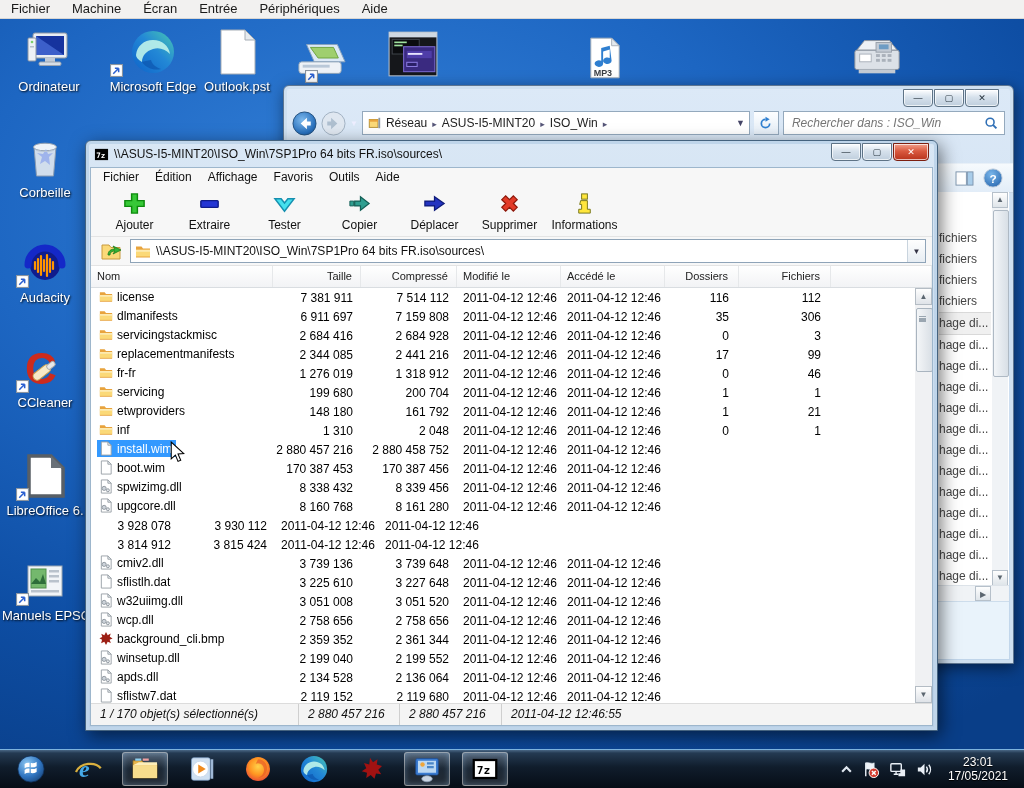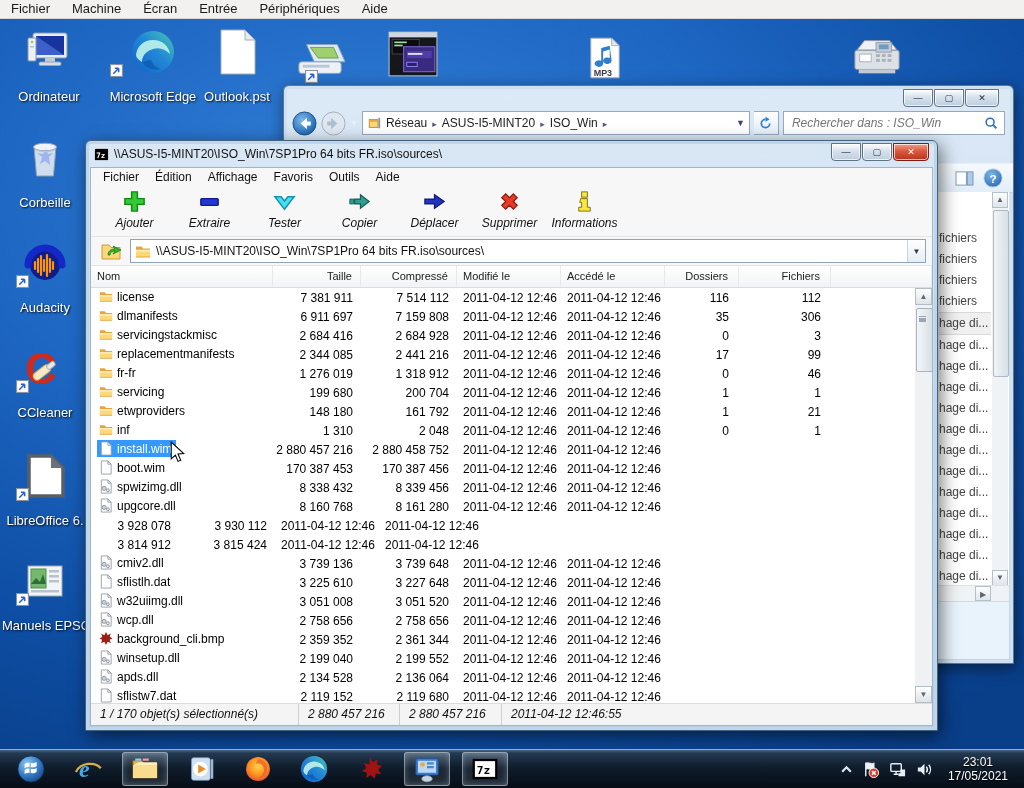--- a/index.html
+++ b/index.html
@@ -7,21 +7,21 @@
        font-family:"Liberation Sans",sans-serif;background:#000;}
   
   #vmbar{position:absolute;top:0;left:0;right:0;height:18px;background:#f2f1f0;
          border-bottom:1px solid #d8d6d4;display:flex;align-items:center;z-index:30;}
   #vmbar .mi{font-size:13px;color:#1a1a1a;padding:0 11px;line-height:18px;cursor:default;}
   
   #desktop{position:absolute;top:18px;left:0;right:0;bottom:38px;overflow:hidden;
     background:radial-gradient(ellipse 980px 640px at 36% 26%,#3481d8 0%,#1d66c2 40%,#0e4ea4 72%,#093e88 100%);}
   .dk{position:absolute;text-align:center;cursor:default;}
   .dk .gly{height:52px;display:flex;align-items:flex-end;justify-content:center;position:relative;}
-  .dk .lbl{margin-top:13px;font-size:13px;color:#fff;text-shadow:1px 1px 2px rgba(0,0,0,.9);
+  .dk .lbl{margin-top:3px;font-size:13px;color:#fff;text-shadow:1px 1px 2px rgba(0,0,0,.9);
            white-space:nowrap;overflow:hidden;}
   .dk .lnk{position:absolute;left:14px;bottom:-1px;width:13px;height:13px;}
   .icn{display:inline-block;line-height:0;}
   .icn svg{width:100%;height:100%;}
   
   .winbtn{height:16px;border:1px solid #5e7386;border-radius:0 0 4px 4px;display:flex;
           align-items:center;justify-content:center;font-size:9px;color:#27343f;
           background:linear-gradient(#fdfeff,#d6e1ec 45%,#bfcedd);box-shadow:inset 0 0 0 1px rgba(255,255,255,.7);}
   .winbtn.red{background:linear-gradient(#f2a08c,#d9593f 45%,#b8331c);color:#fff;border-color:#7c1f10;}
   
@@ -68,21 +68,21 @@
   #ztitle{height:22px;display:flex;align-items:center;padding:2px 8px 0 8px;gap:5px;}
   #ztitle .ttext{font-size:12px;color:#111;white-space:nowrap;overflow:hidden;flex:1;}
   #zbtns{display:flex;gap:1px;margin-top:-4px;}
   #zbtns .winbtn{width:28px;}
   #zbtns .winbtn.red{width:34px;}
   #zclient{position:absolute;left:4px;right:4px;top:26px;bottom:4px;background:#fff;
     display:flex;flex-direction:column;border:1px solid #9db6cc;}
   #zmenu{height:19px;background:#f7f7f7;display:flex;align-items:center;padding-left:4px;}
   #zmenu .mi{font-size:12px;color:#111;padding:0 8px;line-height:19px;}
   #ztoolbar{height:49px;background:#f7f7f7;border-bottom:1px solid #e4e4e4;display:flex;align-items:center;padding-left:6px;}
-  .tbtn{width:75px;height:46px;display:flex;flex-direction:column;align-items:center;justify-content:flex-start;gap:2px;font-style:italic;}
+  .tbtn{width:75px;height:46px;display:flex;flex-direction:column;align-items:center;justify-content:center;gap:2px;}
   .tbtn .icn{width:25px;height:25px;}
   .tbtn .tl{font-size:12px;color:#111;white-space:nowrap;}
   #zaddr{height:28px;display:flex;align-items:center;gap:5px;padding:0 6px;background:#f7f7f7;border-bottom:1px solid #e4e4e4;}
   #zupbtn{width:26px;height:22px;display:flex;align-items:center;justify-content:center;border:1px solid transparent;}
   #zcombo{flex:1;height:22px;background:#fff;border:1px solid #8fa4b8;display:flex;align-items:center;padding-left:4px;}
   #zcombo .icn{width:16px;height:13px;margin-right:5px;}
   #zcombo .atext{font-size:12px;color:#111;flex:1;white-space:nowrap;overflow:hidden;}
   #zcombo .drop{width:17px;height:100%;border-left:1px solid #c9d4de;background:linear-gradient(#fefefe,#e7edf3);
     display:flex;align-items:center;justify-content:center;font-size:8px;color:#334;}
   #zheader{height:21px;display:flex;background:linear-gradient(#ffffff,#f2f3f5);border-bottom:1px solid #d9dde1;

